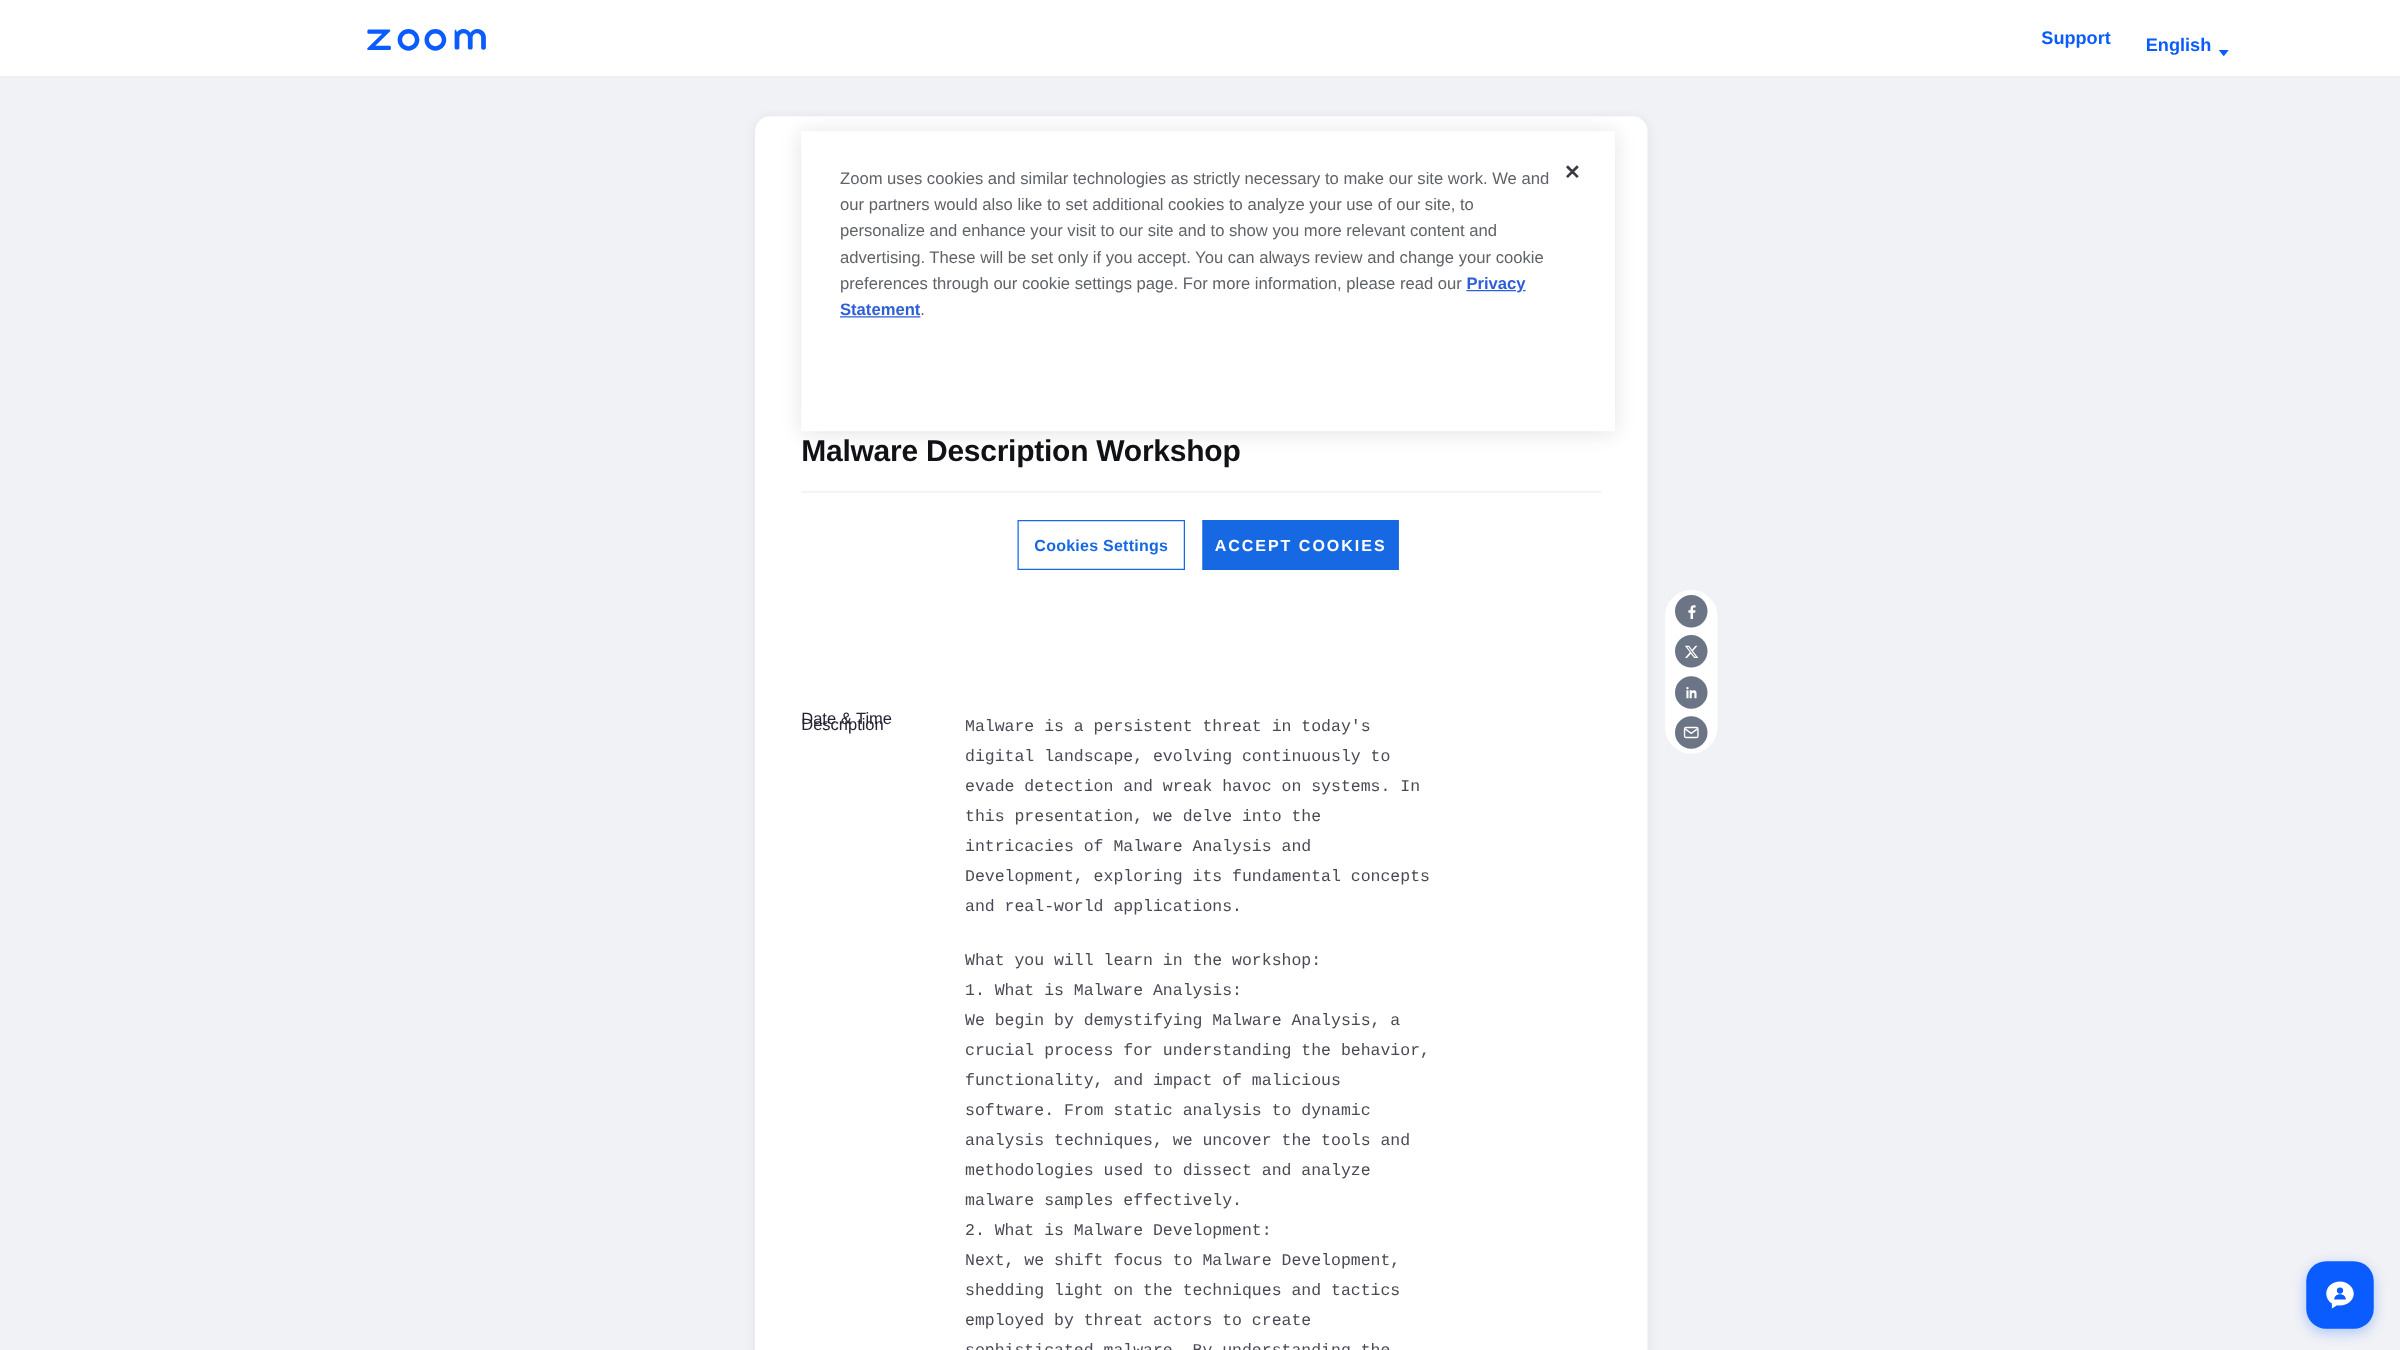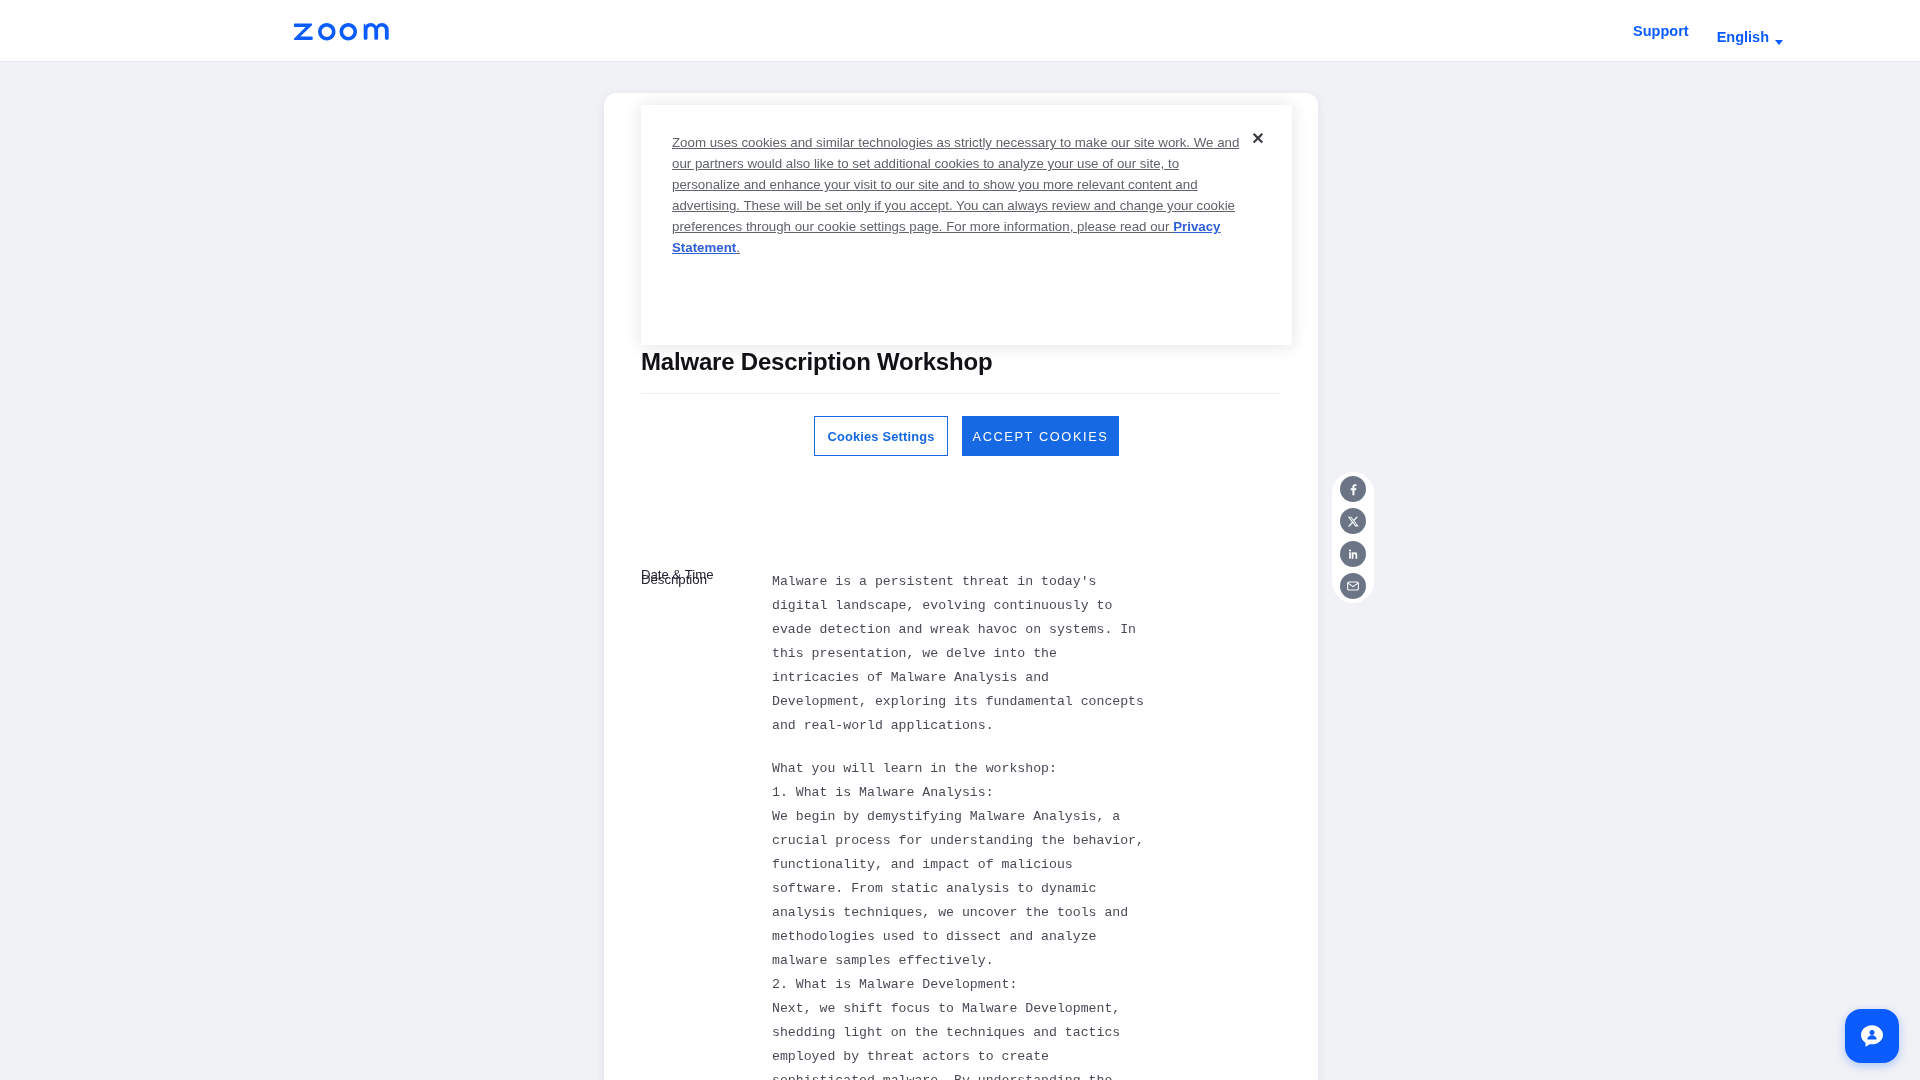--- a/index.html
+++ b/index.html
@@ -88,21 +88,21 @@
     position:absolute;
     left:641px; top:105px;
     width:651px; height:240px;
     background:#ffffff;
     box-shadow:0 1px 16px rgba(23,26,38,.12);
     z-index:40;
   }
   #cookie-text{
     position:absolute; left:31px; top:27px;
     width:572px;
-    font-size:13.3px; line-height:21px; color:#5f6368;text-decoration:underline;
+    font-size:13.3px; line-height:21px; color:#5f6368;
   }
   #privacy-statement-link{
     color:#2f5fd8; font-weight:bold; text-decoration:underline; cursor:pointer;
   }
   #cookie-close-button{
     position:absolute; right:22px; top:22px;
     width:24px; height:24px;
     display:flex; align-items:center; justify-content:center;
     color:#3c3c43; font-size:16px; font-weight:bold;
     cursor:pointer; line-height:1;
@@ -121,21 +121,21 @@
     font-size:12.8px; font-weight:bold;
     letter-spacing:.2px;
     cursor:pointer;
   }
   #accept-cookies-button{
     width:157px; height:40px;
     border:1px solid #1668e3;
     background:#1668e3;
     color:#ffffff;
     font-family:"Liberation Sans", sans-serif;
-    font-size:12.8px; font-weight:normal;
+    font-size:12.8px; font-weight:bold;
     letter-spacing:1.6px;
     cursor:pointer;
   }
 
   
   #social-share-rail{
     position:absolute; left:1332px; top:472px;
     width:42px; height:131px;
     background:#ffffff;
     border-radius:21px;

